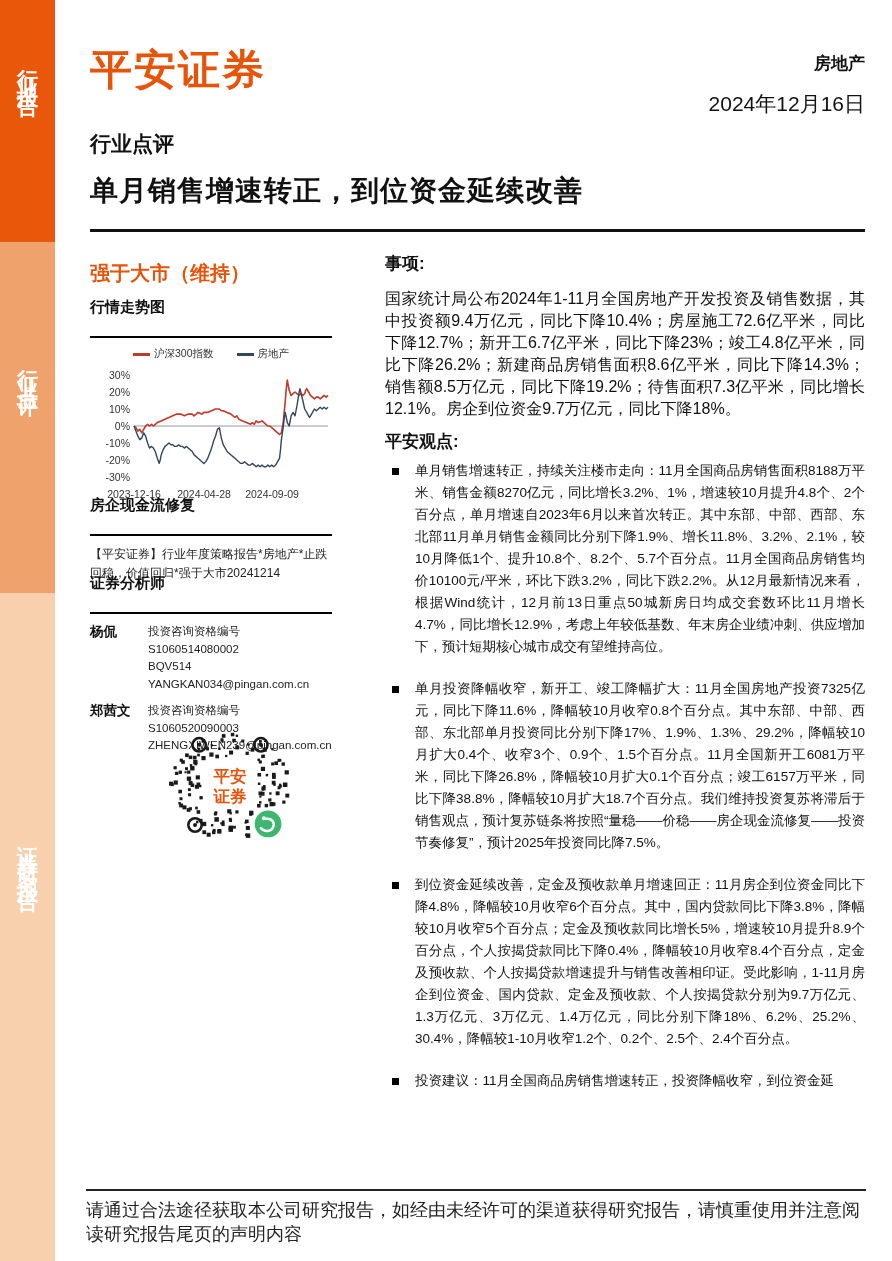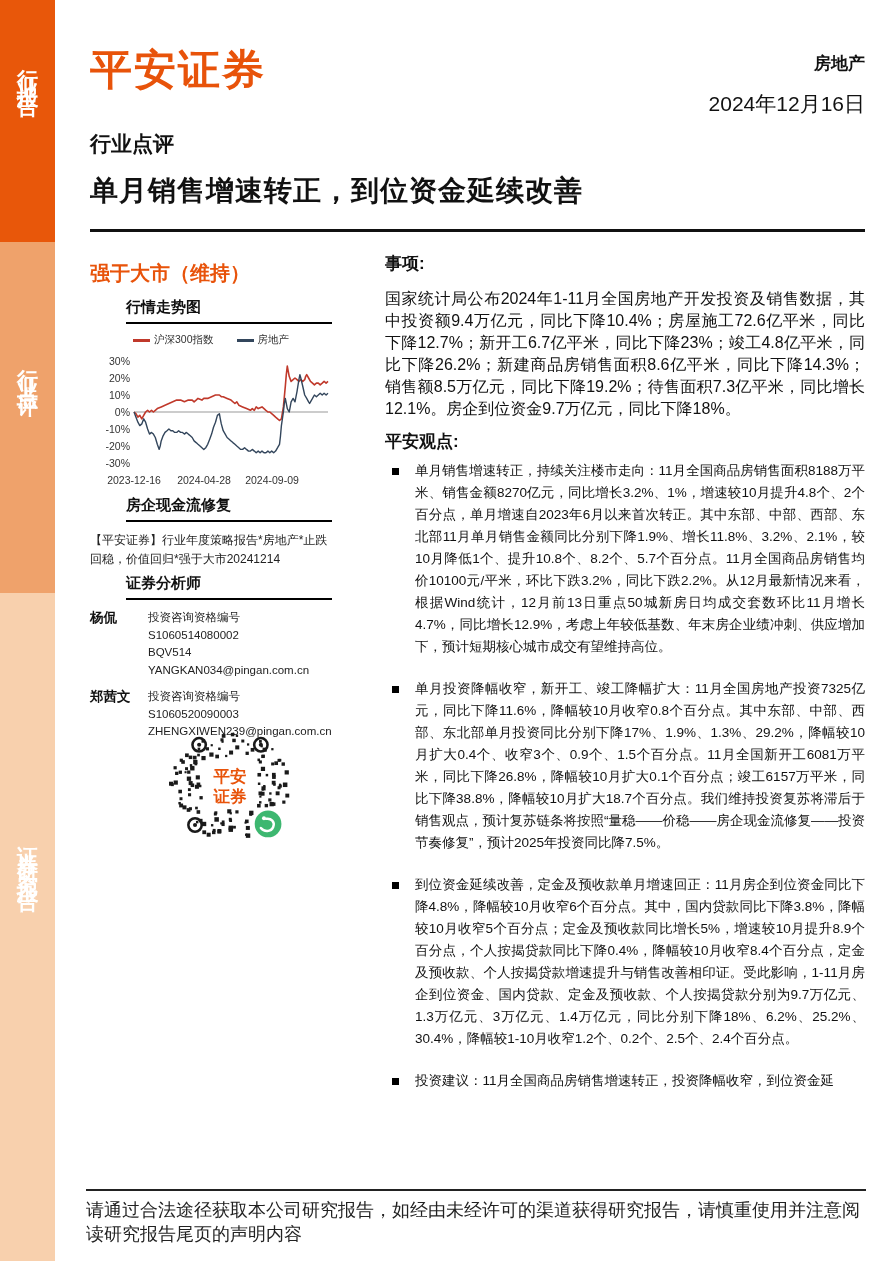--- a/index.html
+++ b/index.html
@@ -23,21 +23,21 @@
         color:#e8530a;letter-spacing:2px;}
   #sector{position:absolute;right:27px;top:52px;font-size:17px;font-weight:600;}
   #date{position:absolute;right:27px;top:90px;font-size:21px;}
   #report-type{position:absolute;left:90px;top:130px;font-size:21px;font-weight:bold;}
   #title{position:absolute;left:90px;top:172px;font-size:28px;font-weight:bold;letter-spacing:1px;}
   #header-rule{position:absolute;left:90px;top:229px;width:775px;height:3px;background:#111;}
 
   
   #rating{position:absolute;left:90px;top:260px;font-size:20px;font-weight:bold;color:#e8530a;}
   .lcol{position:absolute;left:90px;width:242px;}
-  .sec-head{font-size:15px;font-weight:bold;padding-bottom:5px;border-bottom:2px solid #000;margin-left:36px;}
+  .sec-head{font-size:15px;font-weight:bold;padding-bottom:19px;border-bottom:2px solid #000;}
   #chart-block{top:298px;}
   .legend{display:flex;justify-content:center;gap:23px;margin-top:9px;
         font-size:10.5px;color:#333;align-items:center;text-align:center;}
   .legend-item{display:flex;align-items:center;gap:4px;}
   .swatch{display:inline-block;width:17px;height:3px;}
   #chart-svg{display:block;margin-top:6px;}
   .tick{font-size:10.5px;fill:#333;}
   #related-block{top:496px;}
   #related-text{font-size:12px;line-height:19px;color:#222;margin-top:9px;}
   #analyst-block{top:574px;}

